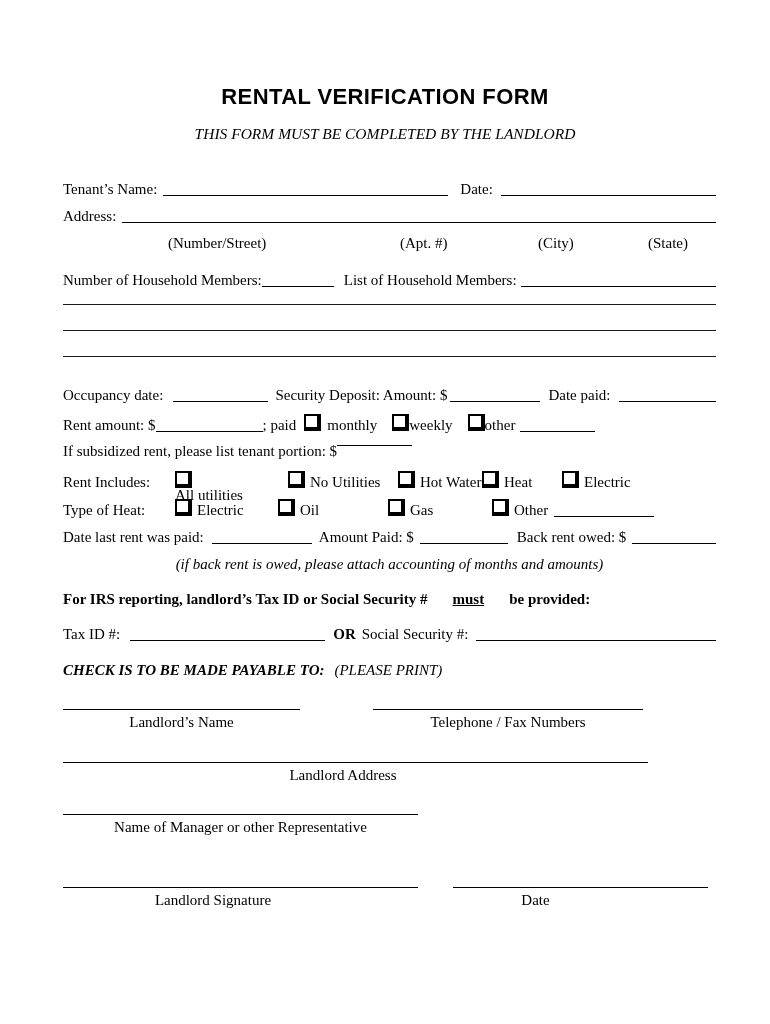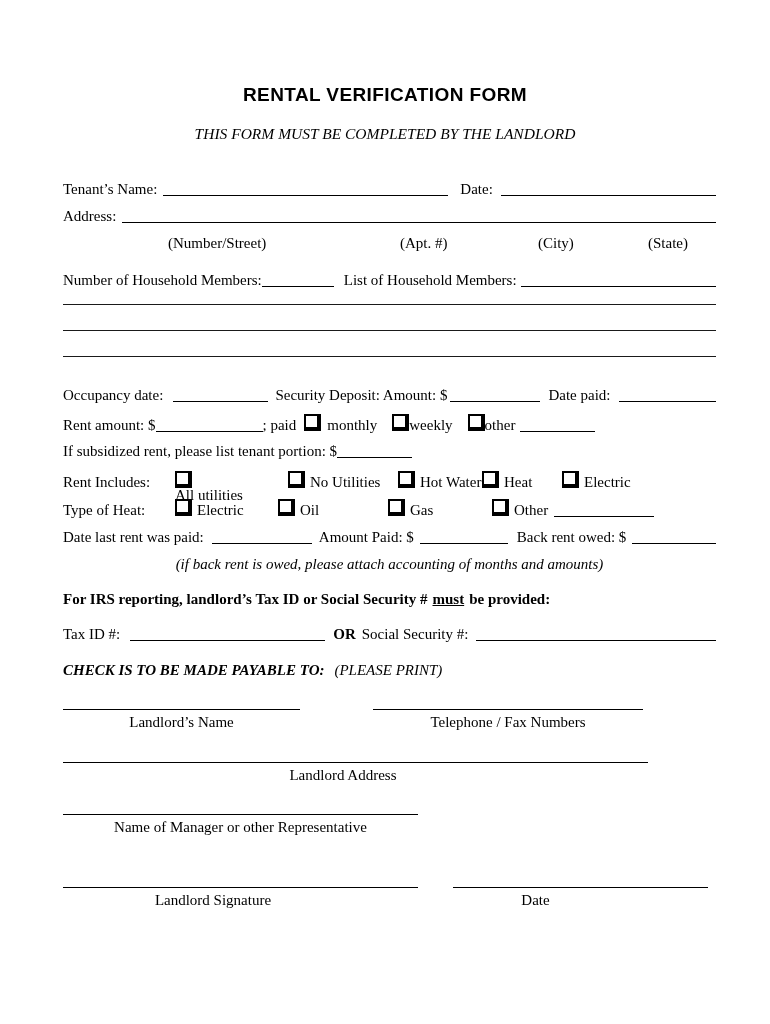--- a/index.html
+++ b/index.html
@@ -15,27 +15,27 @@
   .cb{
     width:11px;height:11px;flex:none;display:inline-block;
     border:2px solid #000;border-right-width:4px;border-bottom-width:4px;
     background:#fff;position:relative;top:1px;
   }
   .grp{display:flex;align-items:baseline;flex:none;}
   .grp .cb{margin-right:5px;}
   .hline{position:absolute;left:63px;width:653px;border-bottom:1.2px solid #1a1a1a;height:0;}
   .title{
     position:absolute;top:84px;left:0;width:770px;text-align:center;
-    font-family:"Liberation Sans",sans-serif;font-weight:bold;font-size:19px;letter-spacing:.4px;
+    font-family:"Liberation Sans",sans-serif;font-weight:bold;font-size:22px;letter-spacing:.4px;
   }
   .subtitle{
     position:absolute;top:125px;left:0;width:770px;text-align:center;
     font-style:italic;font-size:15.5px;
   }
-  .bold{font-weight:bold;}
+  .bold{font-weight:bold;gap:20px;}
   .underline{text-decoration:underline;}
   .sigbox{border-top:1.3px solid #000;text-align:center;padding-top:4px;flex:none;box-sizing:border-box;}
   .spacer{flex:none;}
   .note-row{justify-content:center;font-style:italic;}
 </style>
 </head>
 <body>
 
 <div class="page">
 
@@ -87,21 +87,21 @@
     <span class="lbl">; paid</span>
     <span class="cb" style="margin-left:8px;"></span>
     <span class="lbl" style="margin-left:6px;">monthly</span>
     <span class="cb" style="margin-left:15px;"></span>
     <span class="lbl">weekly</span>
     <span class="cb" style="margin-left:15px;"></span>
     <span class="lbl">other</span>
     <span class="fill" style="width:75px;margin-left:5px;"></span>
   </div>
 
-  <div class="row" style="top:443px;">
+  <div class="row" style="top:443px;align-items:center;">
     <span class="lbl">If subsidized rent, please list tenant portion: $</span>
     <span class="fill" style="width:75px;"></span>
   </div>
 
   <div class="row" style="top:470px;">
     <span class="lbl" style="width:112px;">Rent Includes:</span>
     <span class="grp" style="width:103px;flex-direction:column;">
         <span class="cb"></span>
         <span>All utilities</span>
       </span>

